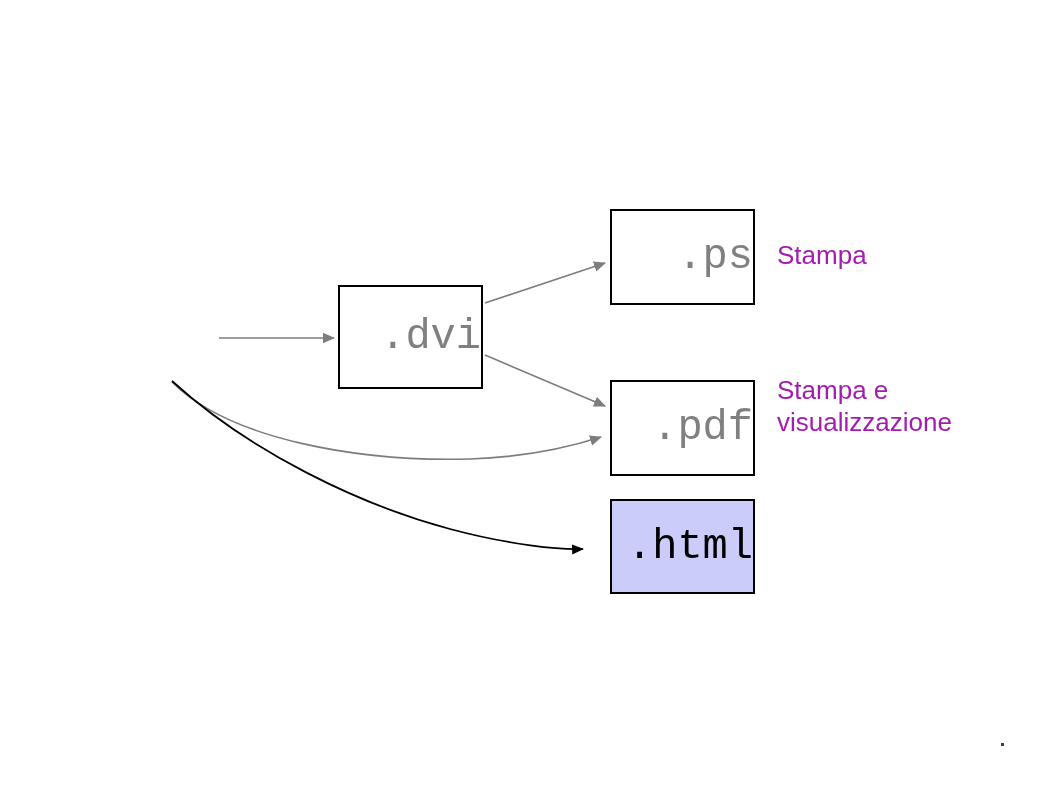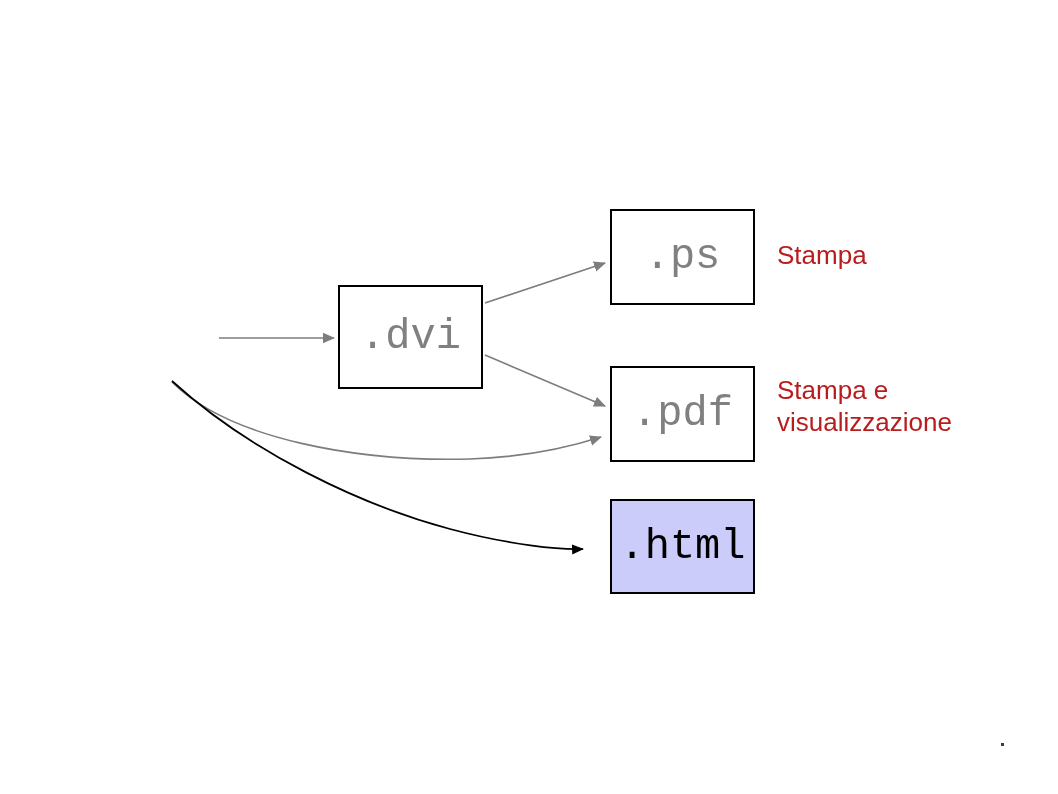--- a/index.html
+++ b/index.html
@@ -28,42 +28,42 @@
     width: 1058px;
     height: 794px;
     pointer-events: none;
   }
   .node {
     position: absolute;
     box-sizing: border-box;
     border: 2px solid #000000;
     display: flex;
     align-items: center;
-    justify-content: center;
+    justify-content: flex-end;
   }
   .node-label {
     font-family: "Liberation Mono", "DejaVu Sans Mono", monospace;
     font-size: 42px;
     line-height: 1;
     letter-spacing: 0px;
     white-space: pre;
     user-select: none;
   }
   .node.filled {
     background: #ccccfa;
   }
   .node.plain {
     background: #ffffff;
   }
   .label-dark .node-label { color: #000000; }
   .label-gray .node-label { color: #808080; }
 
   .annotation {
     position: absolute;
-    color: #b91c1c;
+    color: #a21caf;
     font-family: "Liberation Sans", sans-serif;
     font-size: 26px;
     line-height: 32px;
     white-space: pre-line;
     user-select: none;
   }
   .speck {
     position: absolute;
     width: 3px;
     height: 3px;
@@ -98,21 +98,21 @@
 
 
   <div class="node plain label-gray" style="left:338px; top:285px; width:145px; height:104px;">
     <span class="node-label">.dvi</span>
   </div>
 
   <div class="node plain label-gray" style="left:610px; top:209px; width:145px; height:96px;">
     <span class="node-label">.ps</span>
   </div>
 
-  <div class="node plain label-gray" style="left:610px; top:366px; width:145px; height:96px;">
+  <div class="node plain label-gray" style="left:610px; top:380px; width:145px; height:96px;">
     <span class="node-label">.pdf</span>
   </div>
 
   <div class="node filled label-dark" style="left:610px; top:499px; width:145px; height:95px;">
     <span class="node-label">.html</span>
   </div>
 
   <div class="annotation" style="left:777px; top:239px;">Stampa</div>
 
   <div class="annotation" style="left:777px; top:364px;margin-top:10px;">Stampa e

